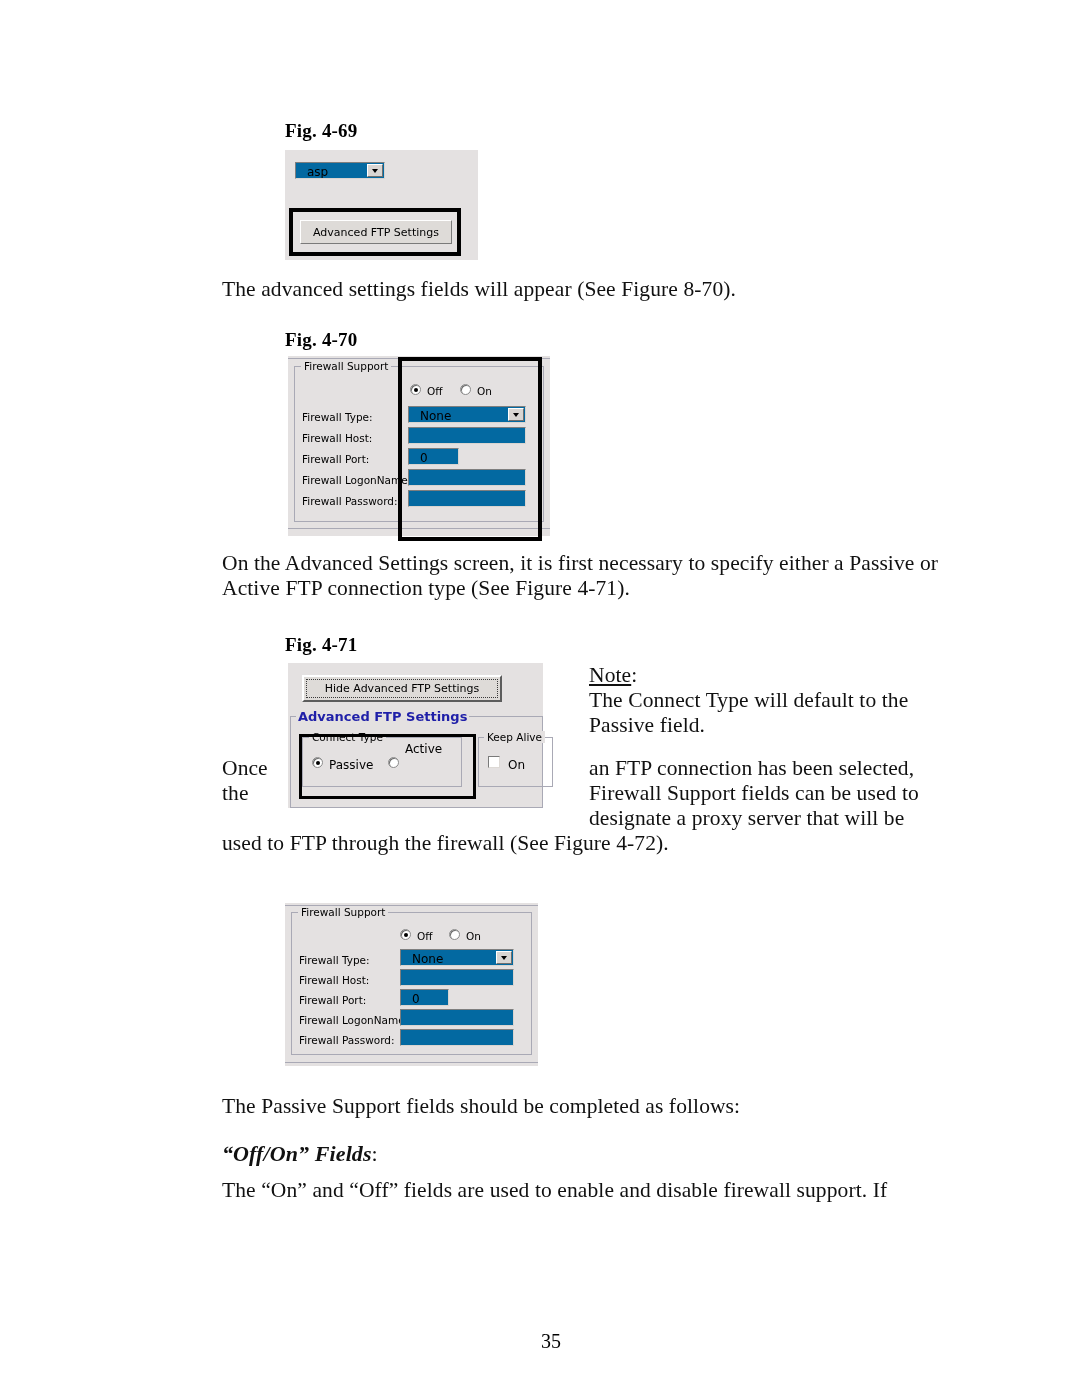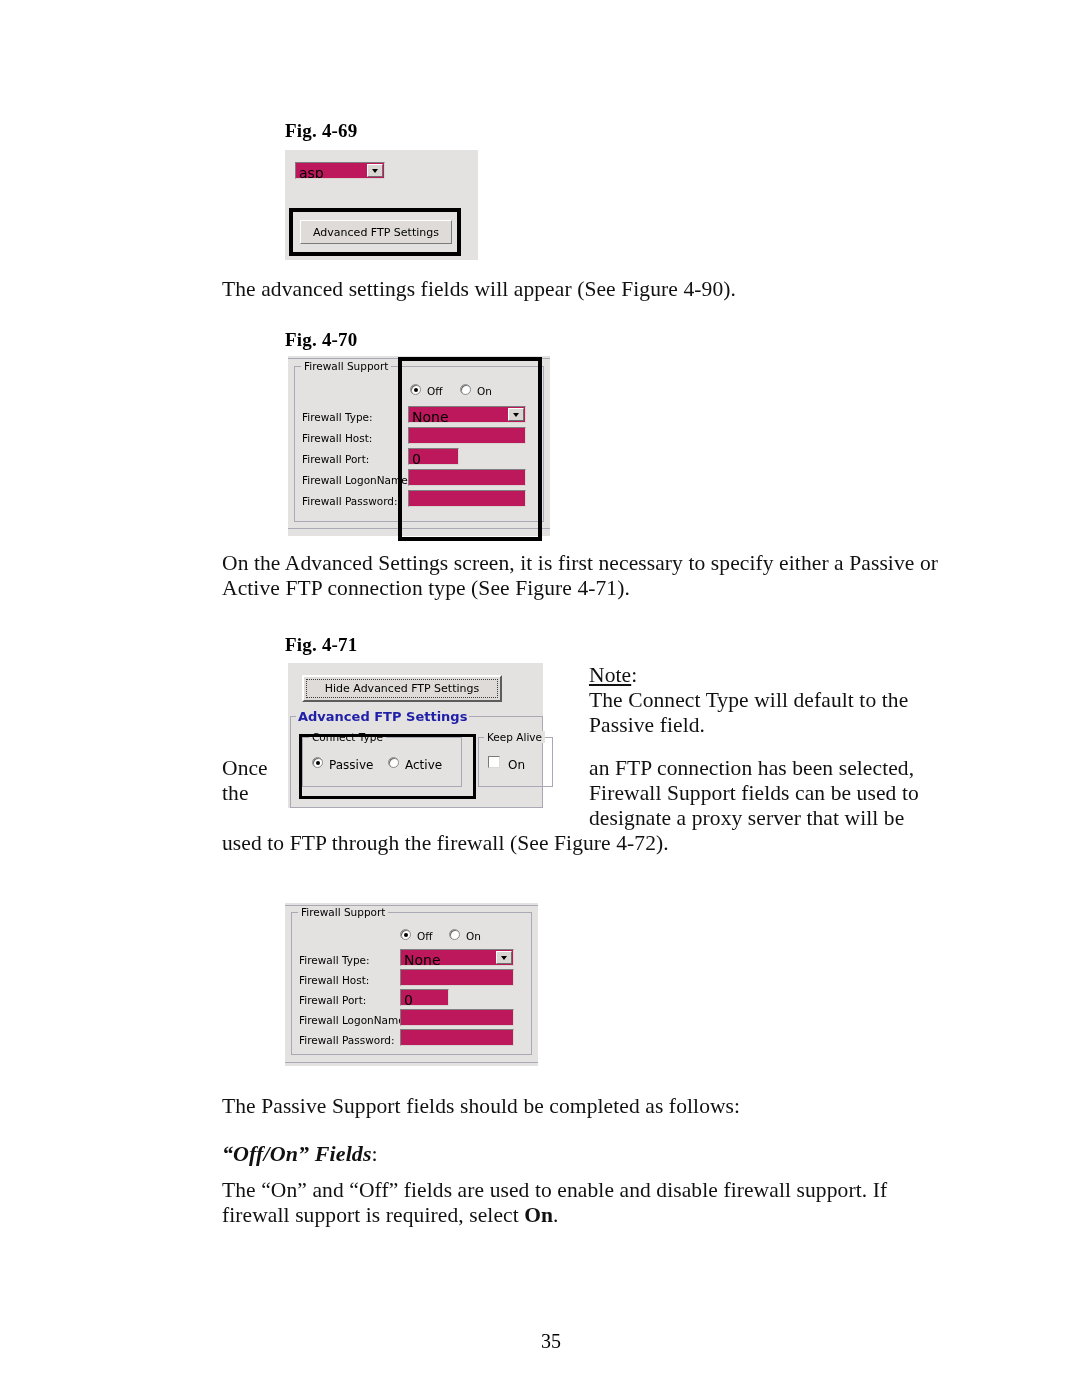--- a/index.html
+++ b/index.html
@@ -64,29 +64,29 @@
     position: absolute;
     background: #e4e1e1;
     padding: 0 3px;
     font-family: "DejaVu Sans", "Liberation Sans", sans-serif;
     font-size: 10.5px;
     white-space: nowrap;
     color: #000;
   }
   .field {
     position: absolute;
-    background: #be185d;
+    background: #0369a1;
     border-top: 1px solid #7e7e7e;
     border-left: 1px solid #7e7e7e;
     border-right: 1px solid #d8d4d0;
     border-bottom: 1px solid #d8d4d0;
     box-sizing: border-box;
     font-family: "DejaVu Sans", "Liberation Sans", sans-serif;
-    font-size: 14px;
-    padding: 2px 0 0 3px;
+    font-size: 12px;
+    padding: 2px 0 0 11px;
     color: #000;
     overflow: hidden;
     white-space: nowrap;
   }
   .combo-arrow {
     position: absolute;
     top: 1px;
     right: 1px;
     width: 16px;
     bottom: 1px;
@@ -200,21 +200,21 @@
       <span class="combo-arrow"></span>
     </div>
 
     <div class="highlight-box" style="left:4px; top:58px; width:172px; height:48px;"></div>
 
     <div class="btn" style="left:15px; top:70px; width:152px; height:24px;">
       <span>Advanced FTP Settings</span>
     </div>
   </div>
 
-  <div class="body-text" style="left:222px; top:277px; width:740px;">The advanced settings fields will appear (See Figure 4-90).</div>
+  <div class="body-text" style="left:222px; top:277px; width:740px;">The advanced settings fields will appear (See Figure 8-70).</div>
 
   <div class="fig-label" style="left:285px; top:329px;">Fig.  4-70</div>
 
   <div class="shot" style="left:288px; top:356px; width:262px; height:180px;">
 
     <div class="thin-rule" style="left:0px; top:2px; width:262px; height:1px;"></div>
 
     <div class="gbox" style="left:6px; top:10px; width:250px; height:156px;"></div>
     <div class="gbox-title" style="left:13px; top:4px;">Firewall Support</div>
 
@@ -270,21 +270,21 @@
     <div class="gbox" style="left:2px; top:53px; width:253px; height:92px;"></div>
     <div class="blue-title" style="left:8px; top:46px;">Advanced FTP Settings</div>
 
     <div class="gbox" style="left:14px; top:74px; width:160px; height:50px;"></div>
     <div class="gbox-title" style="left:21px; top:68px;">Connect Type</div>
 
     <div class="radio on" style="left:24px; top:94px;"></div>
     <div class="win-label" style="left:41px; top:95px; font-size:12px;">Passive</div>
 
     <div class="radio" style="left:100px; top:94px;"></div>
-    <div class="win-label" style="left:117px; top:95px; font-size:12px;">Active</div>
+    <div class="win-label" style="left:117px; top:79px; font-size:12px;">Active</div>
 
     <div class="gbox" style="left:190px; top:74px; width:75px; height:50px;"></div>
     <div class="gbox-title" style="left:196px; top:68px;">Keep Alive</div>
 
     <div class="checkbox" style="left:200px; top:93px;"></div>
     <div class="win-label" style="left:220px; top:95px; font-size:12px;">On</div>
   </div>
 
   <div class="highlight-box" style="left:299px; top:734px; width:177px; height:65px; border-width:3px;"></div>
 
@@ -343,17 +343,16 @@
     </div>
 
     <div class="thin-rule" style="left:0px; top:159px; width:253px; height:1px;"></div>
   </div>
 
   <div class="body-text" style="left:222px; top:1094px;">The Passive Support fields should be completed as follows:</div>
 
   <div class="body-text" style="left:222px; top:1141px; font-size:22px;"><span class="bi">“Off/On” Fields</span><span>:</span></div>
 
   <div class="body-text" style="left:222px; top:1178px;">The “On” and “Off” fields are used to enable and disable firewall support.  If</div>
-  <div class="body-text" style="left:222px; top:1203px;"><span>firewall support is required, select </span><span class="b">On</span><span>.</span></div>
 
   <div class="page-number" style="top:1330px;">35</div>
 
 </div>
 
 </body></html>

